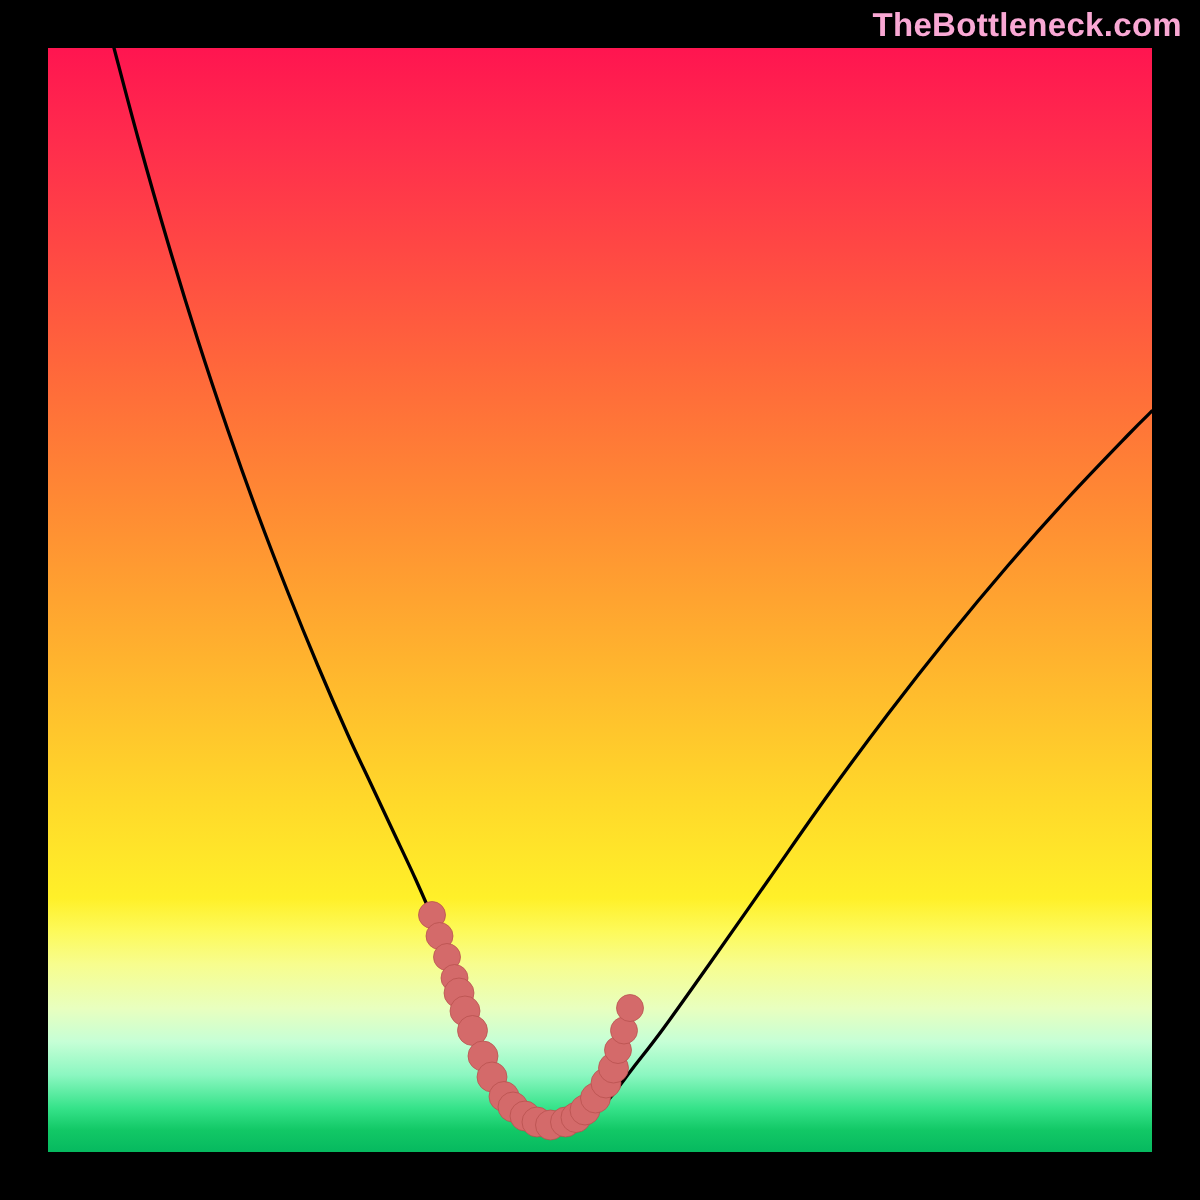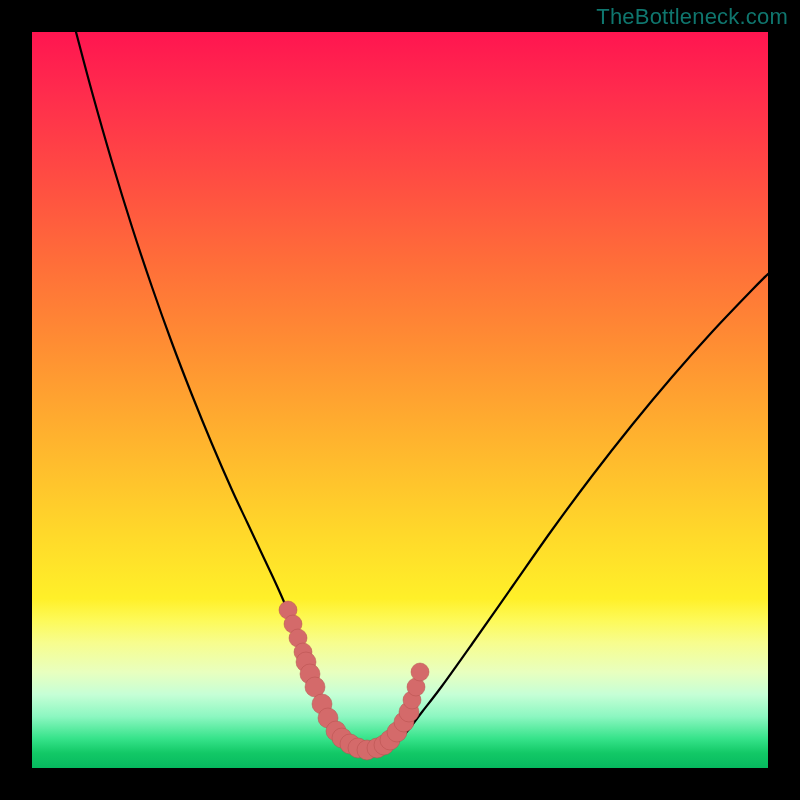--- a/index.html
+++ b/index.html
@@ -56,23 +56,23 @@
     left: 0;
     top: 0;
     width: 100%;
     height: 100%;
     pointer-events: none;
   }
   .watermark {
     position: absolute;
     top: 4px;
     right: 12px;
-    color: #0f766e;
+    color: #f9a8d4;
     font-size: 22px;
-    font-weight: 400;
+    font-weight: 700;
     letter-spacing: 0.2px;
     user-select: none;
     z-index: 20;
   }
 </style>
 </head>
 <body>
 
 <div class="stage">
 

